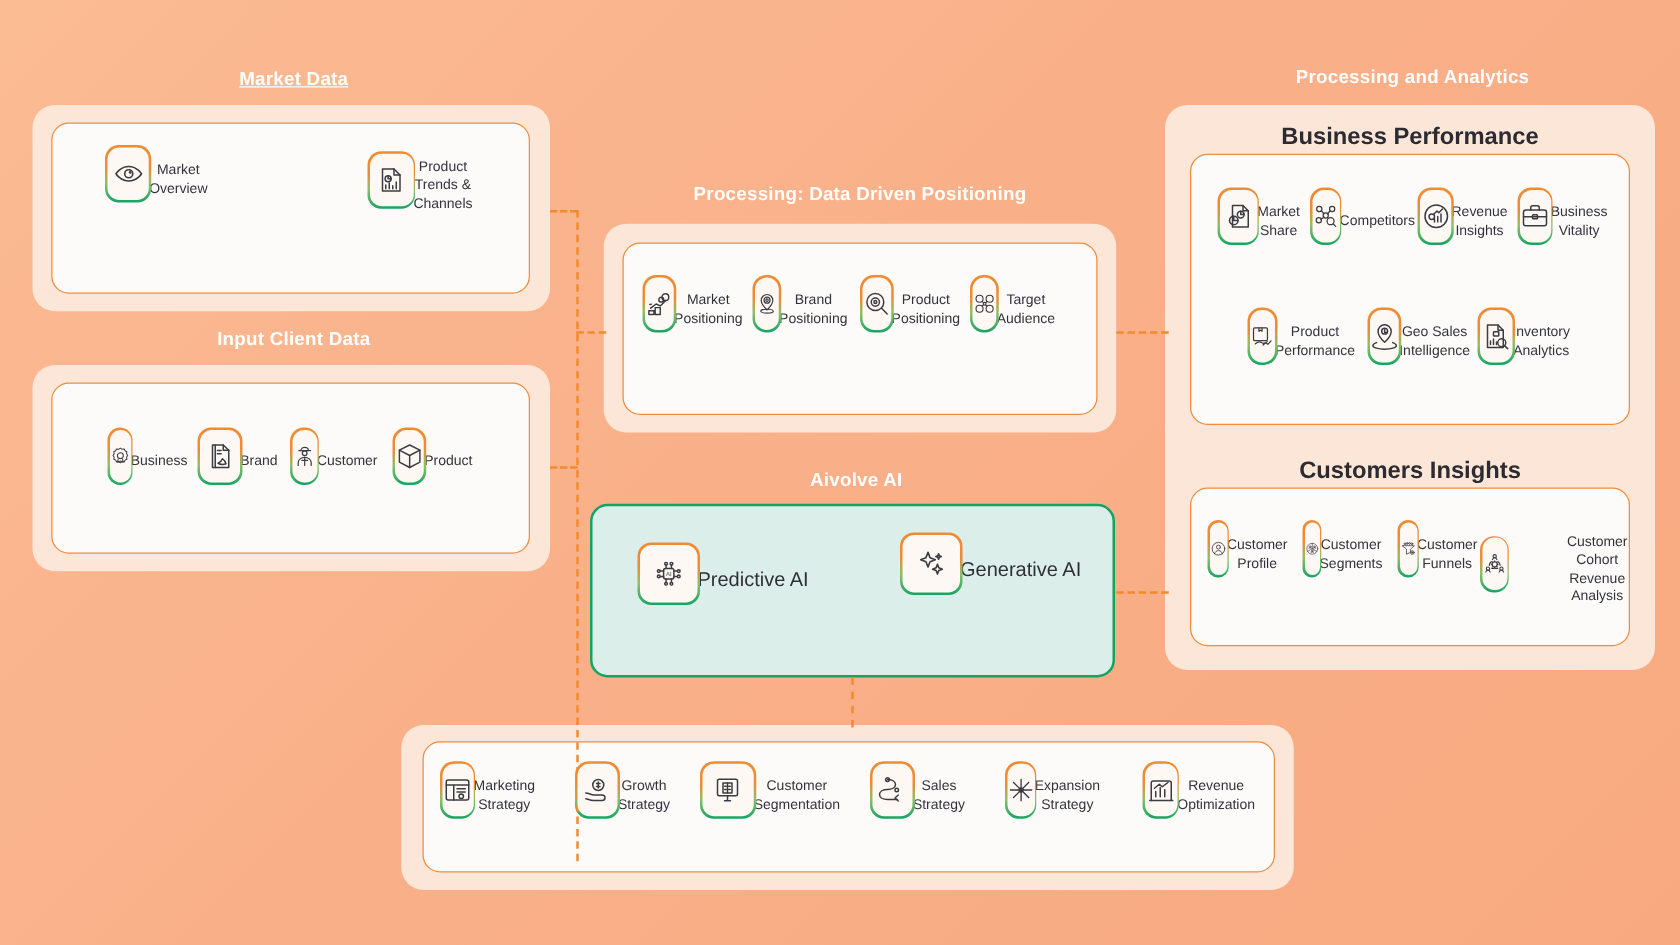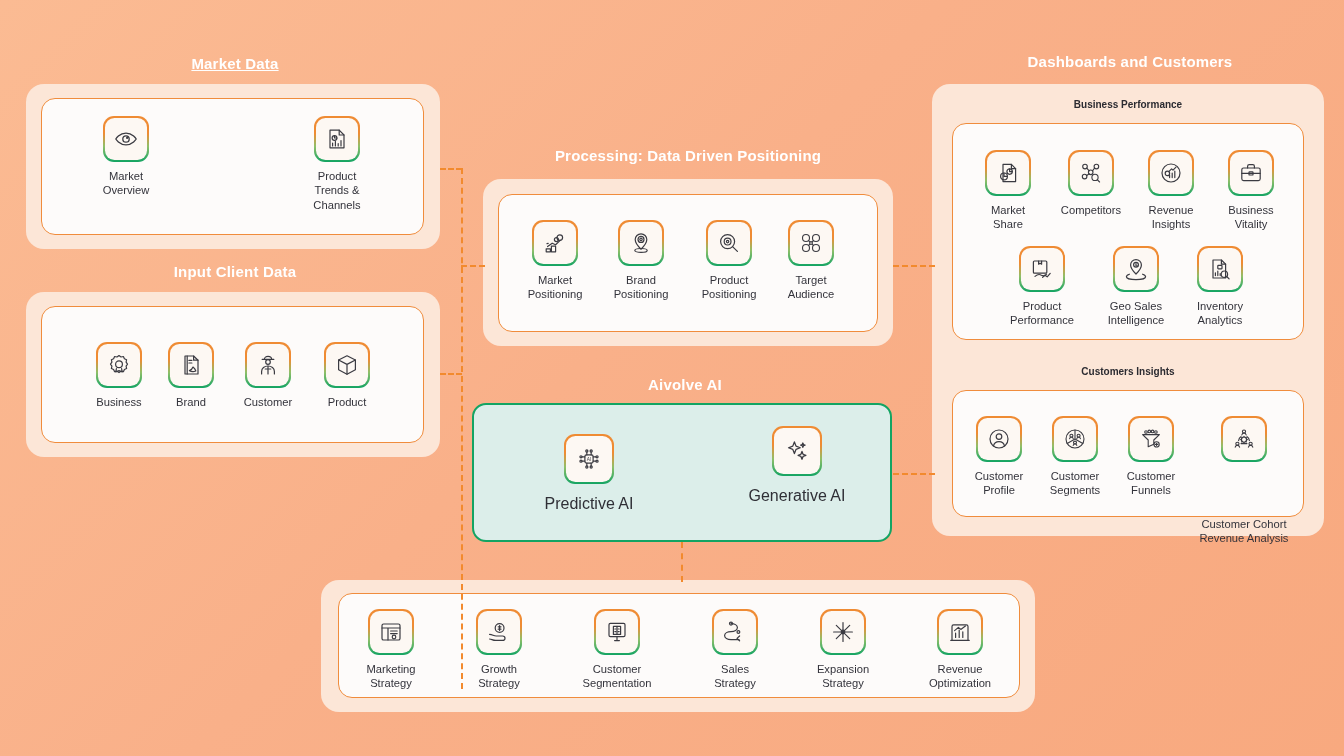--- a/index.html
+++ b/index.html
@@ -44,30 +44,30 @@
     background: #fdfbfa;
     border: 1.6px solid #f08c3c;
     border-radius: 14px;
   }
 
   
   .sub-title {
     position: absolute;
     color: #2b2b31;
     font-weight: bold;
-    font-size: 10px;
+    font-size: 19px;
     text-align: center;
     white-space: nowrap;
   }
 
   
   .item {
     position: absolute;
     display: flex;
-    flex-direction: column;
+    flex-direction: row;
     align-items: center;
     text-align: center;
   }
   .icon-box {
     width: 42px; height: 42px;
     border-radius: 10px;
     background: #fdf8f3;
     display: flex; align-items: center; justify-content: center;
     position: relative;
   }
@@ -319,21 +319,21 @@
       <svg viewBox="0 0 24 24" fill="none" stroke="#3b3b42" stroke-width="1.2" stroke-linecap="round" stroke-linejoin="round">
         <path d="M9.6 3.6l1.5 3.9 3.9 1.5-3.9 1.5-1.5 3.9-1.5-3.9L4.2 9l3.9-1.5z"></path>
         <path d="M16.6 12.4l1 2.6 2.6 1-2.6 1-1 2.6-1-2.6-2.6-1 2.6-1z"></path>
         <path d="M17.4 4.6l.55 1.45L19.4 6.6l-1.45.55L17.4 8.6l-.55-1.45L15.4 6.6l1.45-.55z"></path>
       </svg>
         </div>
       </div>
     <div class="item-label big">Generative AI</div>
   </div>
 
-  <div class="group-title" style="left:1010px; top:53px; width:240px;">Dashboards and Customers</div>
+  <div class="group-title" style="left:1010px; top:53px; width:240px;">Processing and Analytics</div>
 
   <div class="panel" style="left:932px; top:84px; width:392px; height:452px;"></div>
 
   <div class="sub-title" style="left:1010px; top:99px; width:236px;">Business Performance</div>
 
   <div class="card" style="left:952px; top:123px; width:352px; height:217px;"></div>
 
   <div class="item" style="left:976px; top:152px; width:64px;">
     <div class="icon-box">
         <div class="inner">

